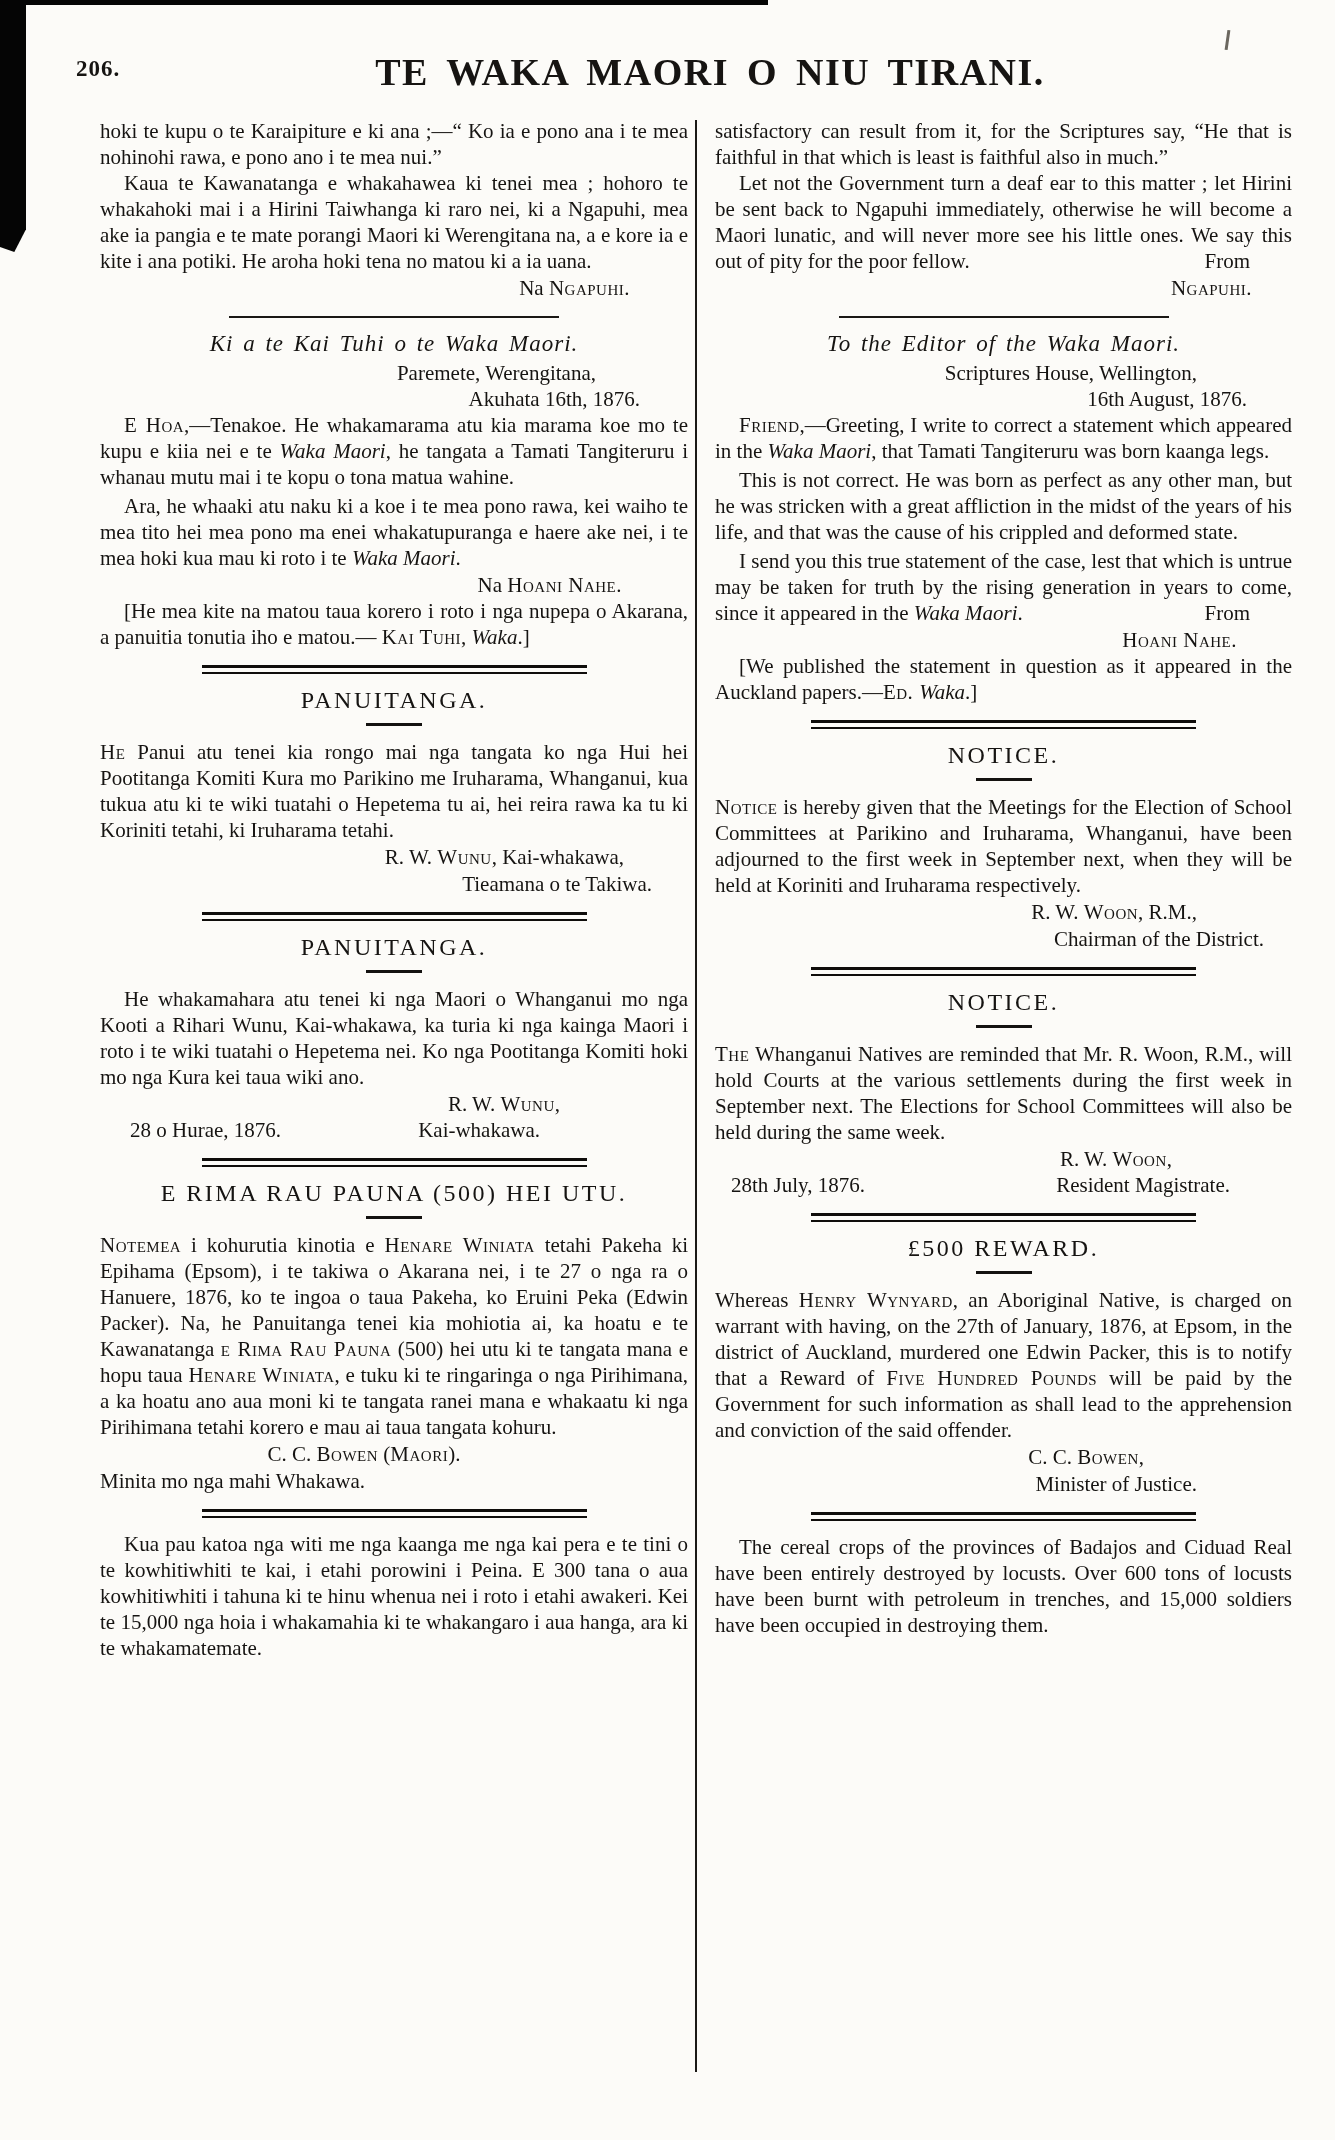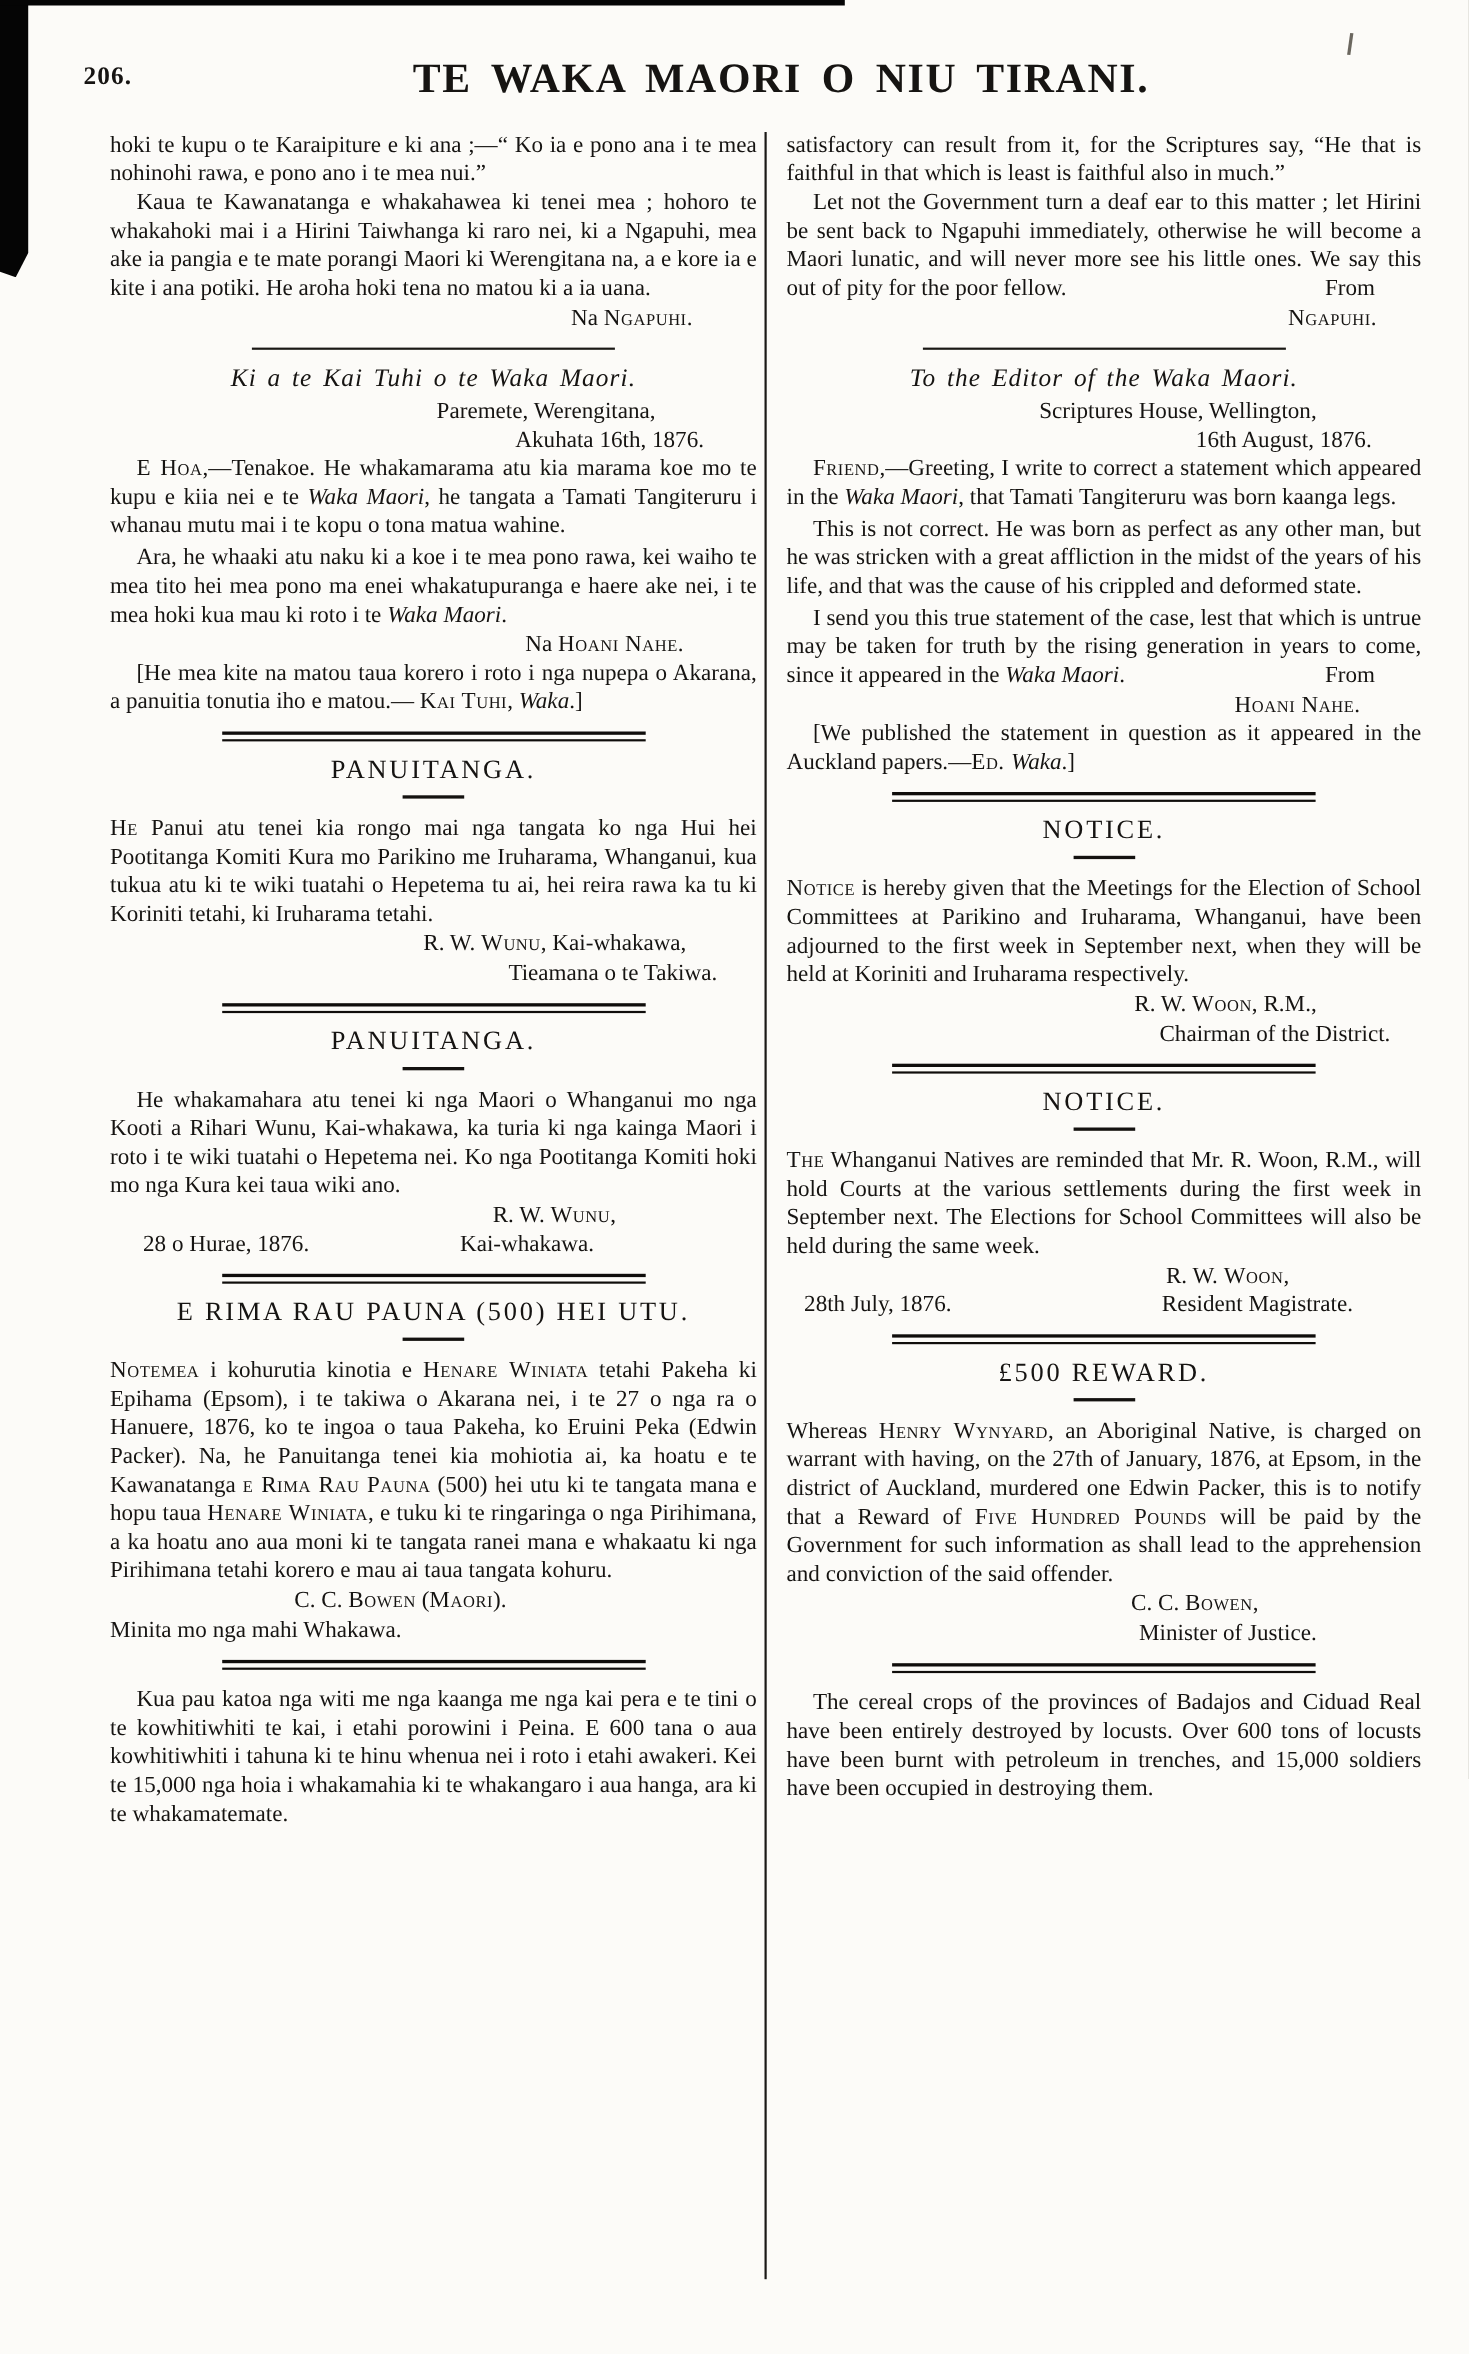--- a/index.html
+++ b/index.html
@@ -93,21 +93,21 @@
       </div>
 
       <div class="rule-double"></div>
       <h2 class="section-heading">E RIMA RAU PAUNA (500) HEI UTU.</h2>
       <div class="rule-head"></div>
       <p class="para cont"><span class="run-sc">Notemea</span><span> i kohurutia kinotia e </span><span class="run-sc">Henare Winiata</span><span> tetahi Pakeha ki Epihama (Epsom), i te takiwa o Akarana nei, i te 27 o nga ra o Hanuere, 1876, ko te ingoa o taua Pakeha, ko Eruini Peka (Edwin Packer). Na, he Panuitanga tenei kia mohiotia ai, ka hoatu e te Kawanatanga </span><span class="run-sc">e Rima Rau Pauna</span><span> (500) hei utu ki te tangata mana e hopu taua </span><span class="run-sc">Henare Winiata</span><span>, e tuku ki te ringaringa o nga Pirihimana, a ka hoatu ano aua moni ki te tangata ranei mana e whakaatu ki nga Pirihimana tetahi korero e mau ai taua tangata kohuru.</span></p>
       <p class="sig" style="text-align:center;padding-right:60px"><span>C. C. </span><span class="run-sc">Bowen</span><span> (</span><span class="run-sc">Maori</span><span>).</span></p>
       <p class="sig" style="text-align:left;padding-right:30px">Minita mo nga mahi Whakawa.</p>
 
       <div class="rule-double"></div>
-      <p class="para">Kua pau katoa nga witi me nga kaanga me nga kai pera e te tini o te kowhitiwhiti te kai, i etahi porowini i Peina. E 600 tana o aua kowhitiwhiti i tahuna ki te hinu whenua nei i roto i etahi awakeri. Kei te 15,000 nga hoia i whakamahia ki te whakangaro i aua hanga, ara ki te whakamatemate.</p>
+      <p class="para">Kua pau katoa nga witi me nga kaanga me nga kai pera e te tini o te kowhitiwhiti te kai, i etahi porowini i Peina. E 300 tana o aua kowhitiwhiti i tahuna ki te hinu whenua nei i roto i etahi awakeri. Kei te 15,000 nga hoia i whakamahia ki te whakangaro i aua hanga, ara ki te whakamatemate.</p>
     </section>
 
     <section class="col col-right">
       <p class="para cont">satisfactory can result from it, for the Scriptures say, “He that is faithful in that which is least is faithful also in much.”</p>
       <p class="para"><span>Let not the Government turn a deaf ear to this matter ; let Hirini be sent back to Ngapuhi immediately, otherwise he will become a Maori lunatic, and will never more see his little ones. We say this out of pity for the poor fellow.</span><span class="run-fr">From</span></p>
       <p class="sig" style="padding-right:40px"><span class="run-sc">Ngapuhi.</span></p>
 
       <div class="rule-sig"></div>
       <h2 class="letter-heading">To the Editor of the Waka Maori.</h2>
       <p class="dateline" style="padding-right:95px">Scriptures House, Wellington,</p>

